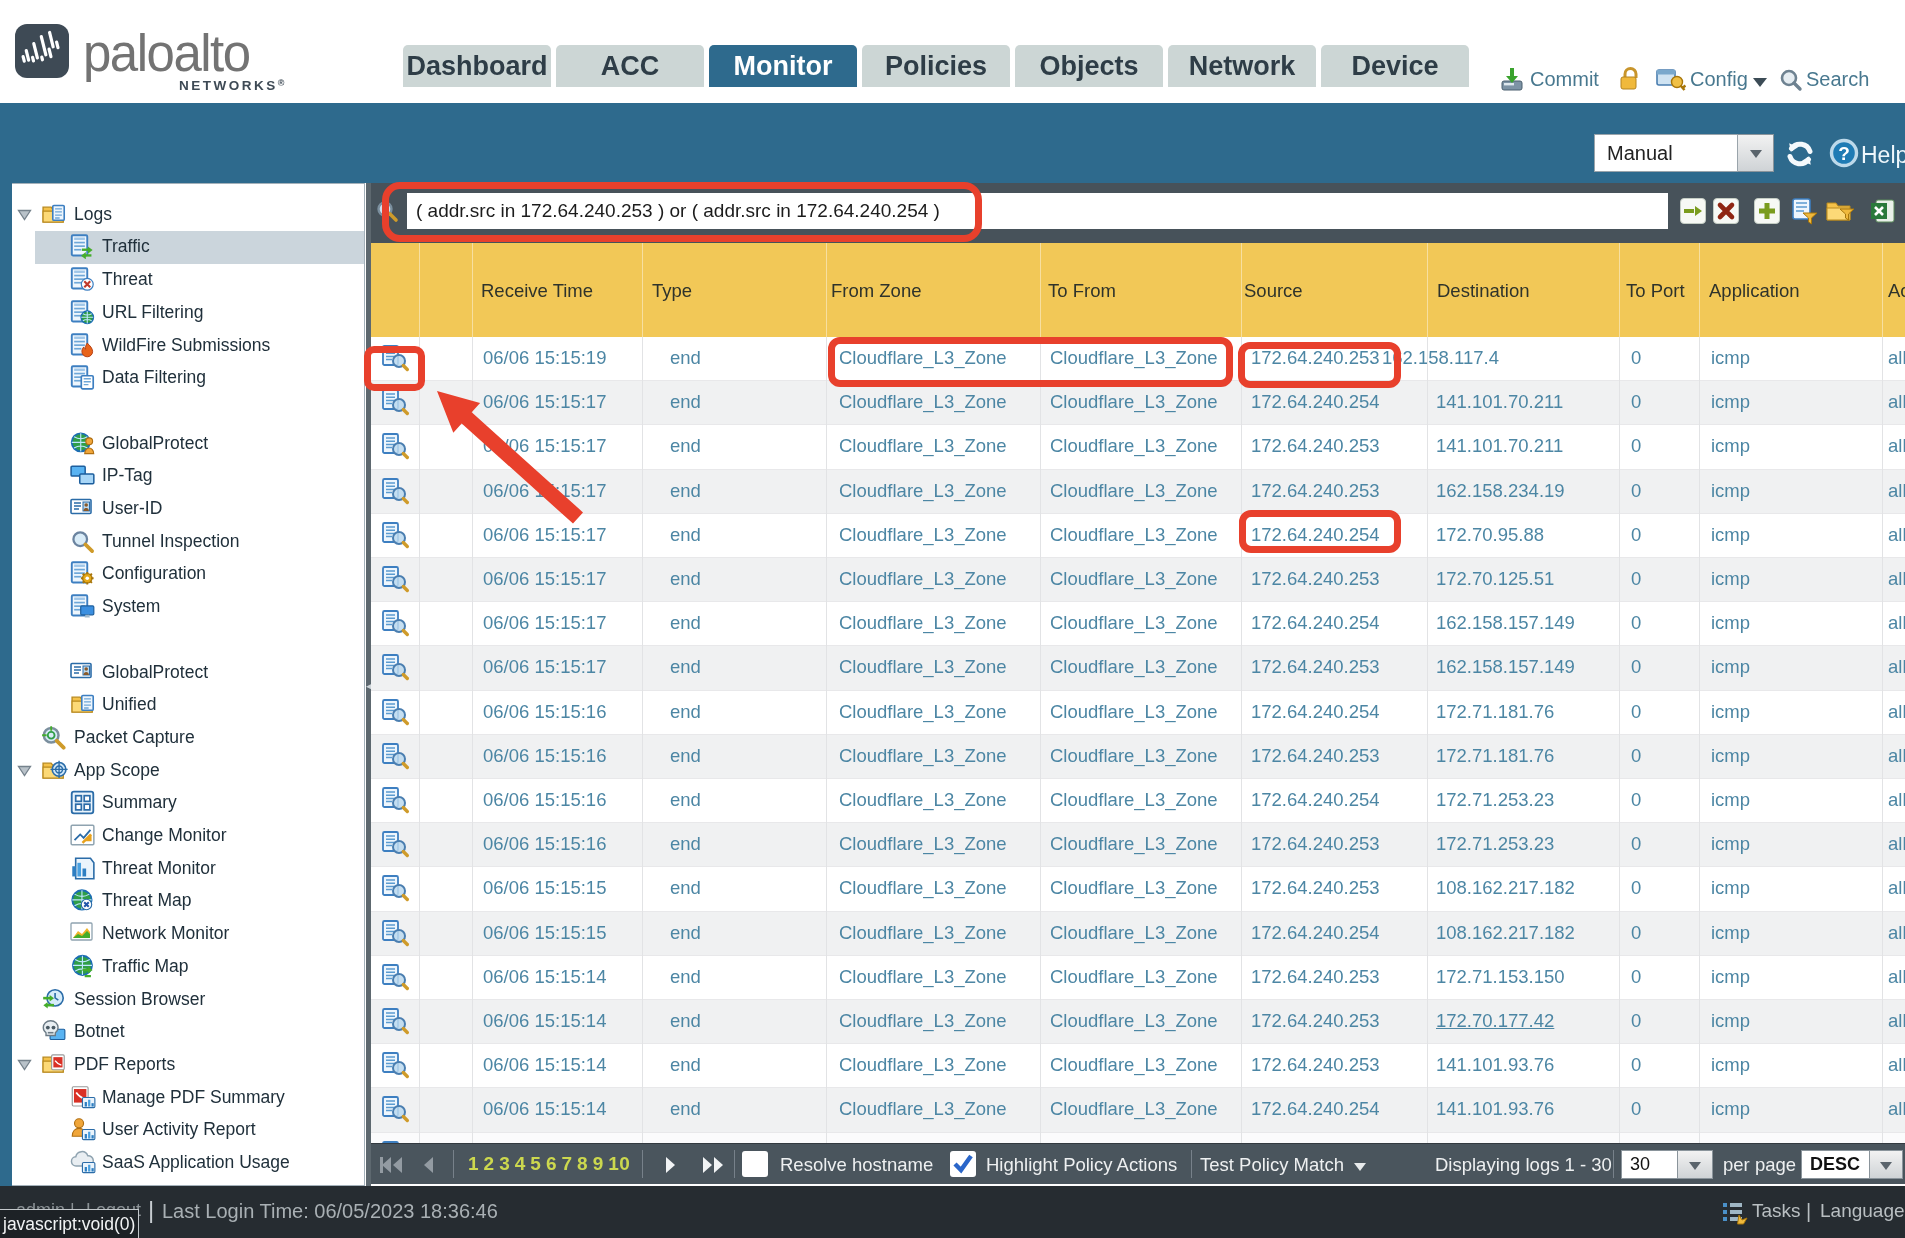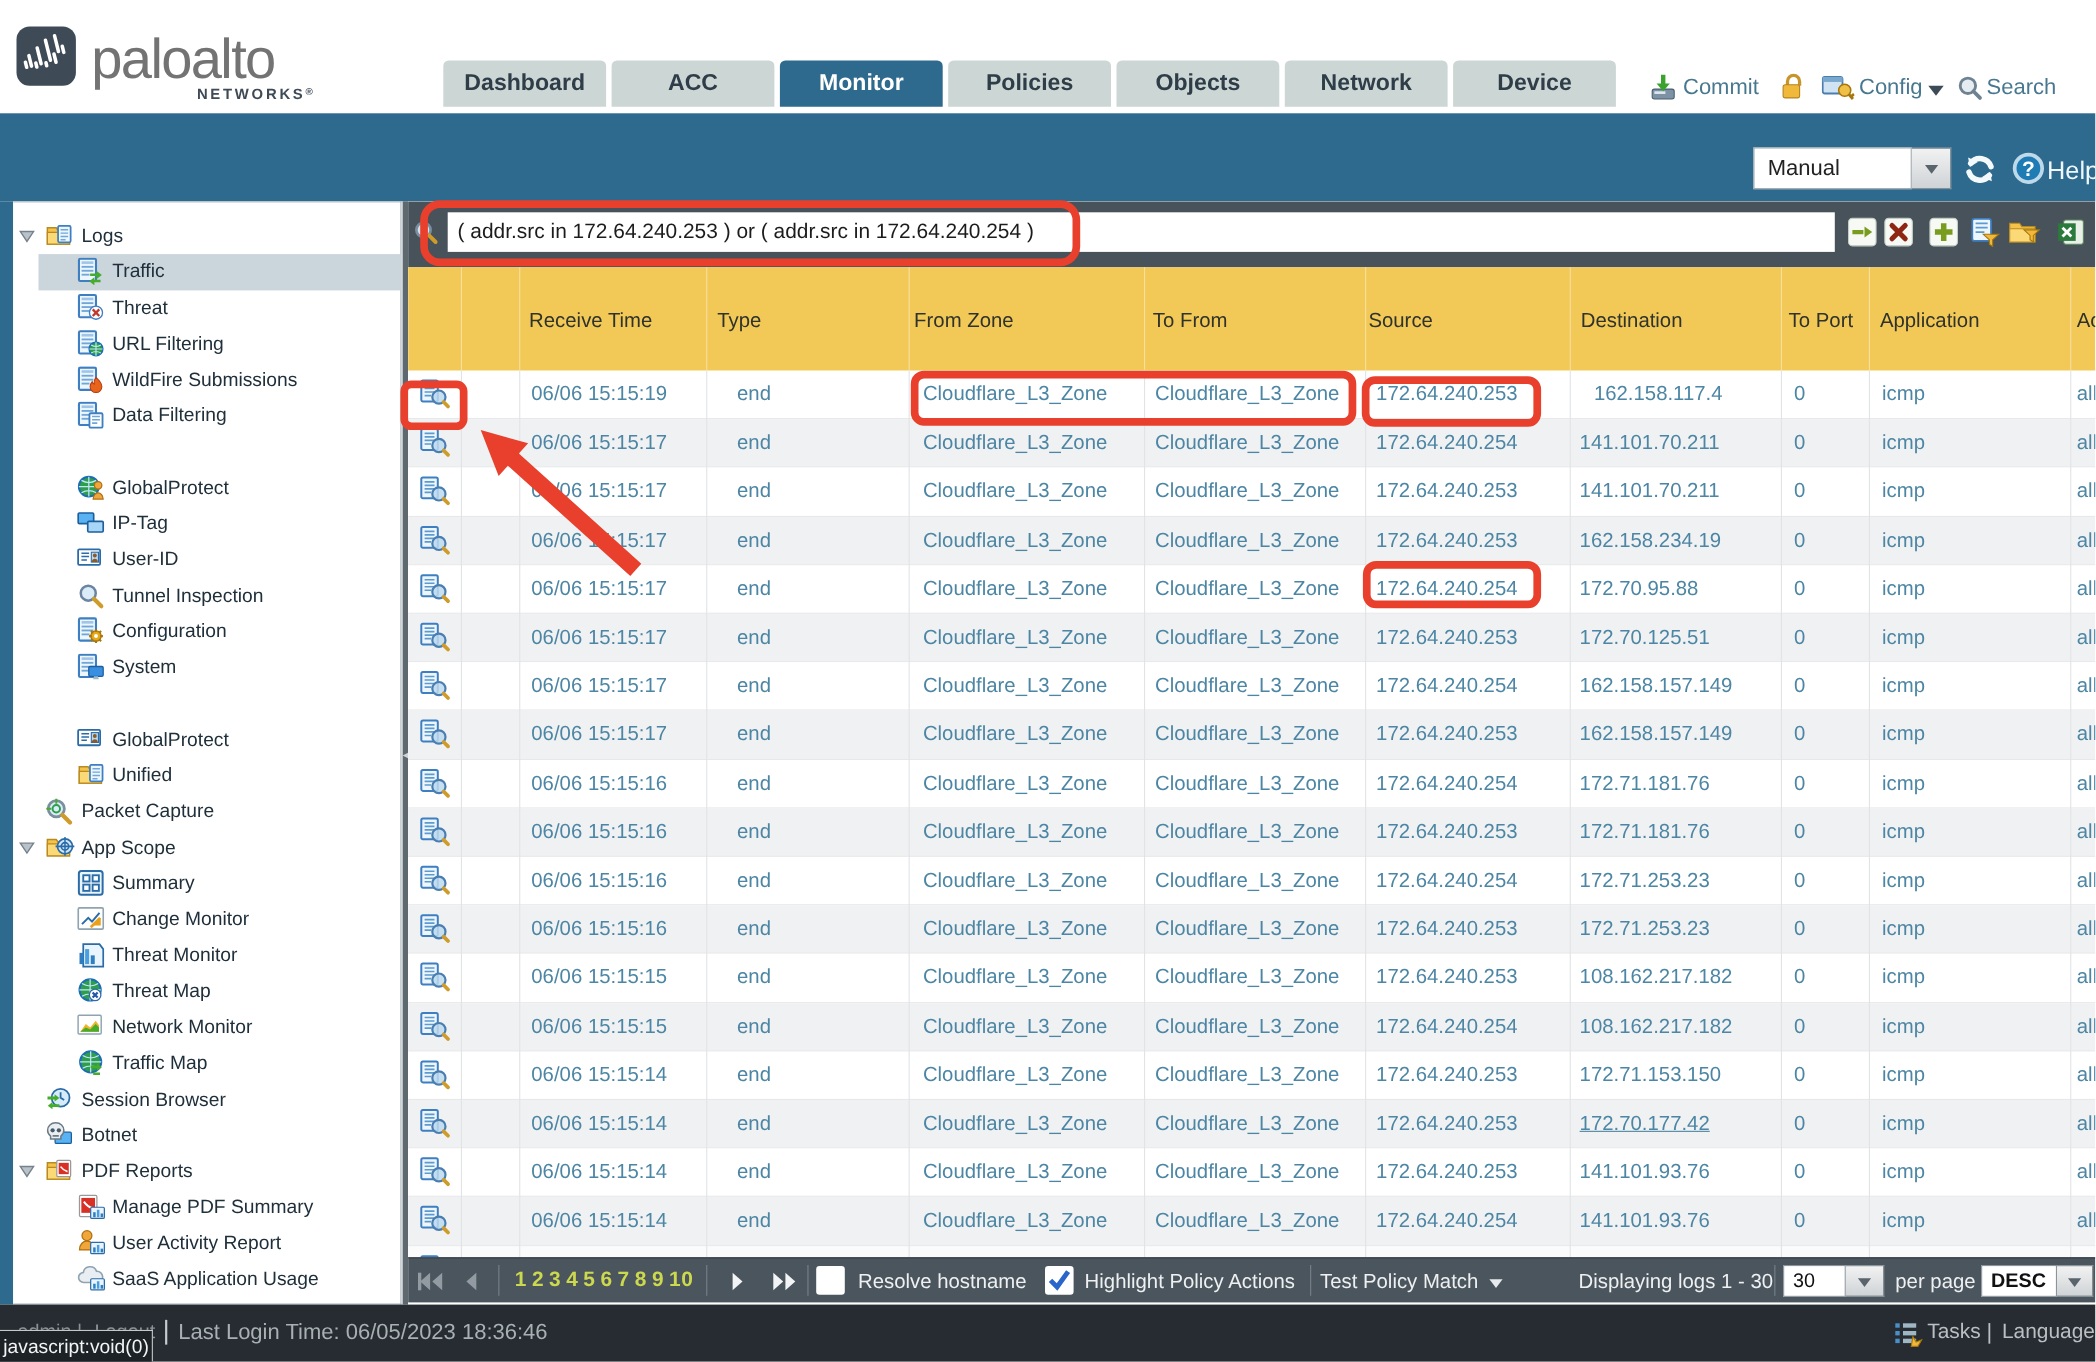--- a/index.html
+++ b/index.html
@@ -1,22 +1,22 @@
 <!DOCTYPE html>
 <html><head><meta charset="utf-8"><style>
 * { margin:0; padding:0; box-sizing:border-box; }
 html,body { width:1905px; height:1238px; overflow:hidden; background:#fff;
   font-family:"Liberation Sans",sans-serif; }
 #root { position:relative; width:1905px; height:1238px; }
 .abs { position:absolute; }
 
 
 #topband { position:absolute; left:0; top:0; width:1905px; height:103px; background:#fff; }
-.tab { position:absolute; top:55px; width:148px; height:42px; background:#ccd6d5;
-  border-radius:5px 5px 0 0; color:#2e3d47; font-size:21px; font-weight:700;
+.tab { position:absolute; top:45px; width:148px; height:42px; background:#ccd6d5;
+  border-radius:5px 5px 0 0; color:#2e3d47; font-size:27px; font-weight:700;
   text-align:center; line-height:42px; }
 .tab.active { background:#2e6a8d; color:#fff; }
 .toolitem { position:absolute; top:68px; font-size:20px; color:#48788f; }
 
 
 #tealband { position:absolute; left:0; top:103px; width:1905px; height:80px; background:#2e6a8d; }
 
 
 #leftstrip { position:absolute; left:0; top:183px; width:12px; height:1003px; background:#2e6a8d; }
 #sidebar { position:absolute; left:12px; top:183px; width:353px; height:1003px; background:#fff;
@@ -558,21 +558,21 @@
 <rect x="3" y="2" width="15" height="19" rx="1.5" fill="#eef6fd" stroke="#3d7fc1" stroke-width="1.8"></rect>
 <path d="M6 6h9M6 9.2h9M6 12.4h9M6 15.6h6" stroke="#5b9bd0" stroke-width="1.5"></path>
 <circle cx="19" cy="17" r="6" fill="#bcd9ef" fill-opacity="0.85" stroke="#4a7eb0" stroke-width="2"></circle>
 <path d="M23.3 21.5l4 4" stroke="#cf9b2a" stroke-width="3.4" stroke-linecap="round"></path>
 </svg></span>
 <span class="c t" style="left:112px">06/06 15:15:19</span>
 <span class="c t" style="left:299px">end</span>
 <span class="c t" style="left:468px">Cloudflare_L3_Zone</span>
 <span class="c t" style="left:679px">Cloudflare_L3_Zone</span>
 <span class="c t" style="left:880px">172.64.240.253</span>
-<span class="c t" style="left:1078px">162.158.117.4</span>
+<span class="c t" style="left:1011px">162.158.117.4</span>
 <span class="c t" style="left:1260px">0</span>
 <span class="c t" style="left:1340px">icmp</span>
 <span class="c t" style="left:1517px">allow</span>
         </div>
 <div class="row" style="top:198.2px;background:#f0f1f2">
           <span class="c" style="left:9px;top:7px"><svg width="30" height="28" viewBox="0 0 30 28">
 <rect x="3" y="2" width="15" height="19" rx="1.5" fill="#eef6fd" stroke="#3d7fc1" stroke-width="1.8"></rect>
 <path d="M6 6h9M6 9.2h9M6 12.4h9M6 15.6h6" stroke="#5b9bd0" stroke-width="1.5"></path>
 <circle cx="19" cy="17" r="6" fill="#bcd9ef" fill-opacity="0.85" stroke="#4a7eb0" stroke-width="2"></circle>
 <path d="M23.3 21.5l4 4" stroke="#cf9b2a" stroke-width="3.4" stroke-linecap="round"></path>

